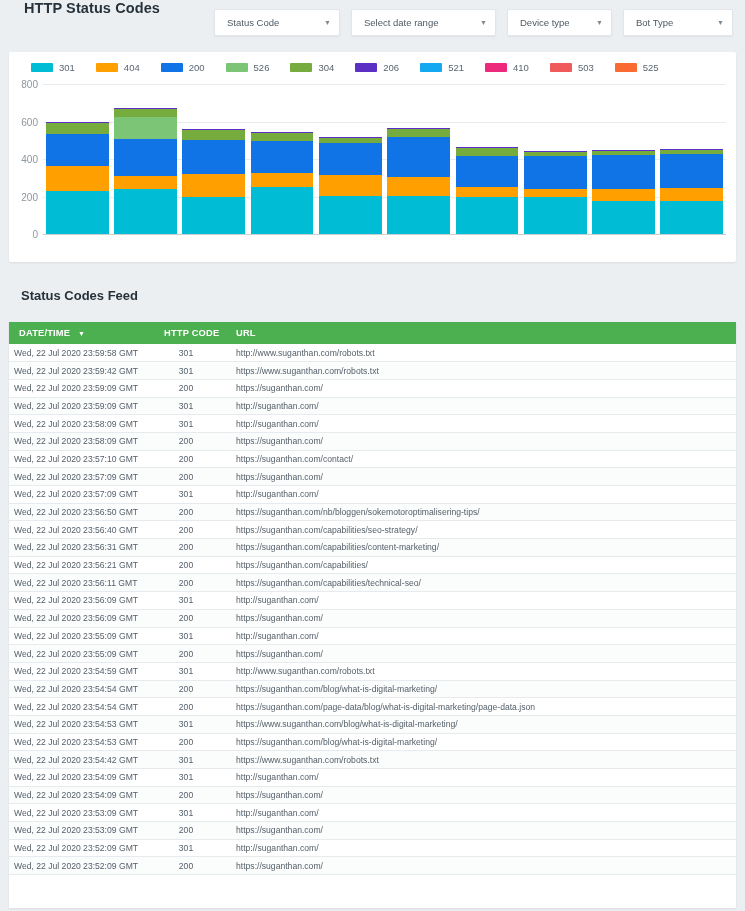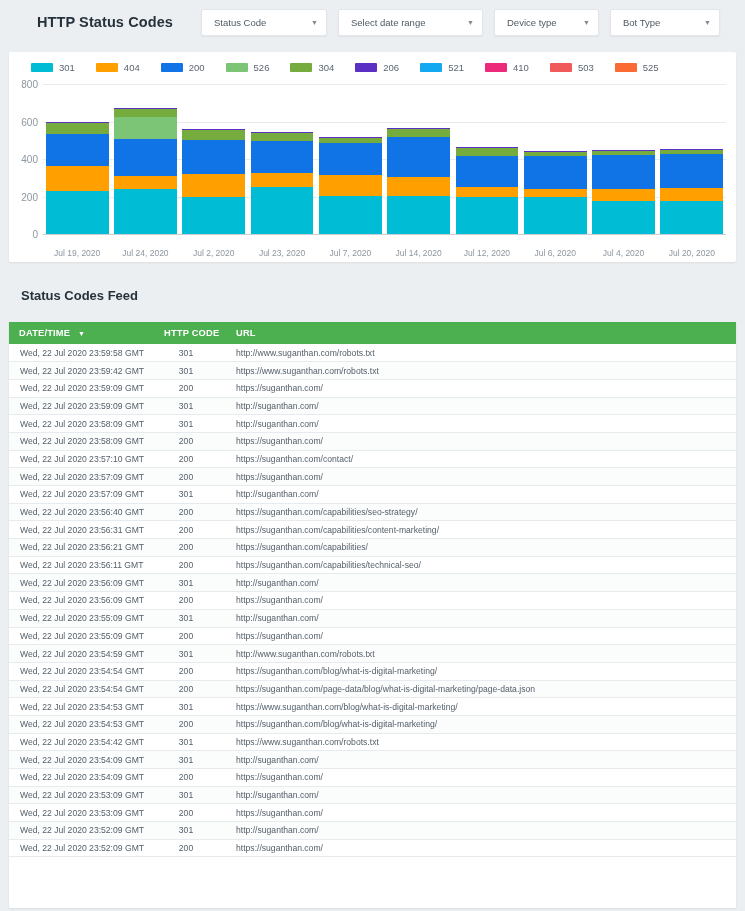--- a/index.html
+++ b/index.html
@@ -11,22 +11,21 @@
     overflow: hidden;
   }
   body { position: relative; }
 
   
   .topbar {
     position: absolute;
     top: 0; left: 0; right: 0;
     height: 44px;
     display: flex;
-    align-items: center;
-    padding: 0 25px;
+    padding: 0 12px;
   }
   .page-title {
     font-size: 14.5px;
     font-weight: bold;
     color: #26323b;
     letter-spacing: .1px;
     margin-left: 12px;
     white-space: nowrap;
   }
   .filters {
@@ -186,21 +185,21 @@
   .sort-caret { font-size: 7px; margin-left: 5px; vertical-align: middle; }
   tbody td {
     font-size: 8.6px;
     color: #55606a;
     height: 17.7px;
     padding: 0;
     border-bottom: 1px solid #e8ebed;
     white-space: nowrap;
     overflow: hidden;
   }
-  td.c-date { padding-left: 11px; }
+  td.c-date { padding-left: 5px; }
   td.c-code { text-align: center; padding-right: 28px; }
   td.c-url  { padding-left: 0; }
   tbody tr:nth-child(even) { background: #fbfcfc; }
 </style>
 </head>
 <body>
 
 <div class="topbar">
   <div class="page-title">HTTP Status Codes</div>
   <div class="filters">
@@ -338,32 +337,20 @@
           <div class="seg" style="background: rgb(0, 188, 212); height: 33px;"></div>
         </div>
         <div class="bar-col">
           <div class="seg" style="background: rgb(91, 46, 196); height: 0.9375px;"></div>
           <div class="seg" style="background: rgb(118, 171, 62); height: 4.5px;"></div>
           <div class="seg" style="background: rgb(16, 115, 230); height: 33.9375px;"></div>
           <div class="seg" style="background: rgb(255, 160, 0); height: 12.375px;"></div>
           <div class="seg" style="background: rgb(0, 188, 212); height: 33.375px;"></div>
         </div>
       </div>
-    <div class="xlabels" id="xlabels">
-        <div class="xlabel">Jul 19, 2020</div>
-        <div class="xlabel">Jul 24, 2020</div>
-        <div class="xlabel">Jul 2, 2020</div>
-        <div class="xlabel">Jul 23, 2020</div>
-        <div class="xlabel">Jul 7, 2020</div>
-        <div class="xlabel">Jul 14, 2020</div>
-        <div class="xlabel">Jul 12, 2020</div>
-        <div class="xlabel">Jul 6, 2020</div>
-        <div class="xlabel">Jul 4, 2020</div>
-        <div class="xlabel">Jul 20, 2020</div>
-      </div>
   <div class="axis-label" style="top: 154px;">0</div>
       <div class="axis-label" style="top: 116.5px;">200</div>
       <div class="axis-label" style="top: 79px;">400</div>
       <div class="axis-label" style="top: 41.5px;">600</div>
       <div class="axis-label" style="top: 4px;">800</div>
     </div>
 </div>
 
 <div class="feed-title">Status Codes Feed</div>
 
@@ -419,20 +406,25 @@
           <td class="c-date">Wed, 22 Jul 2020 23:57:09 GMT</td>
           <td class="c-code">200</td>
           <td class="c-url">https://suganthan.com/</td>
         </tr>
         <tr>
           <td class="c-date">Wed, 22 Jul 2020 23:57:09 GMT</td>
           <td class="c-code">301</td>
           <td class="c-url">http://suganthan.com/</td>
         </tr>
         <tr>
+          <td class="c-date">Wed, 22 Jul 2020 23:56:50 GMT</td>
+          <td class="c-code">200</td>
+          <td class="c-url">https://suganthan.com/nb/bloggen/sokemotoroptimalisering-tips/</td>
+        </tr>
+        <tr>
           <td class="c-date">Wed, 22 Jul 2020 23:56:40 GMT</td>
           <td class="c-code">200</td>
           <td class="c-url">https://suganthan.com/capabilities/seo-strategy/</td>
         </tr>
         <tr>
           <td class="c-date">Wed, 22 Jul 2020 23:56:31 GMT</td>
           <td class="c-code">200</td>
           <td class="c-url">https://suganthan.com/capabilities/content-marketing/</td>
         </tr>
         <tr>

